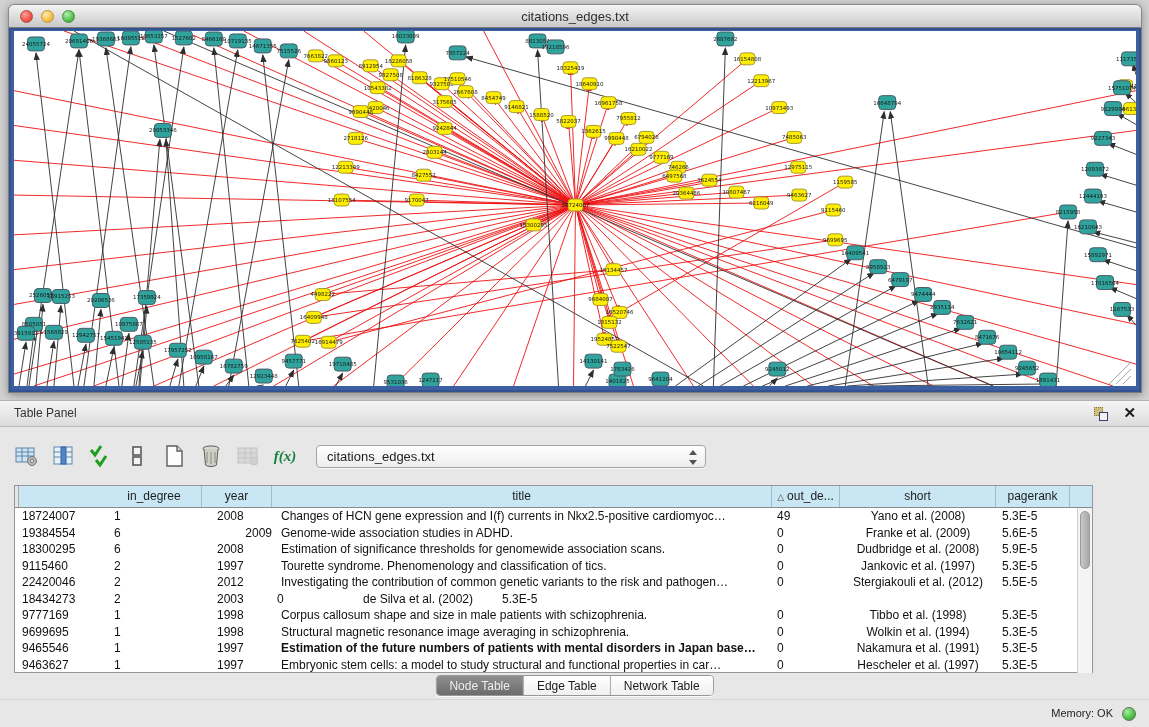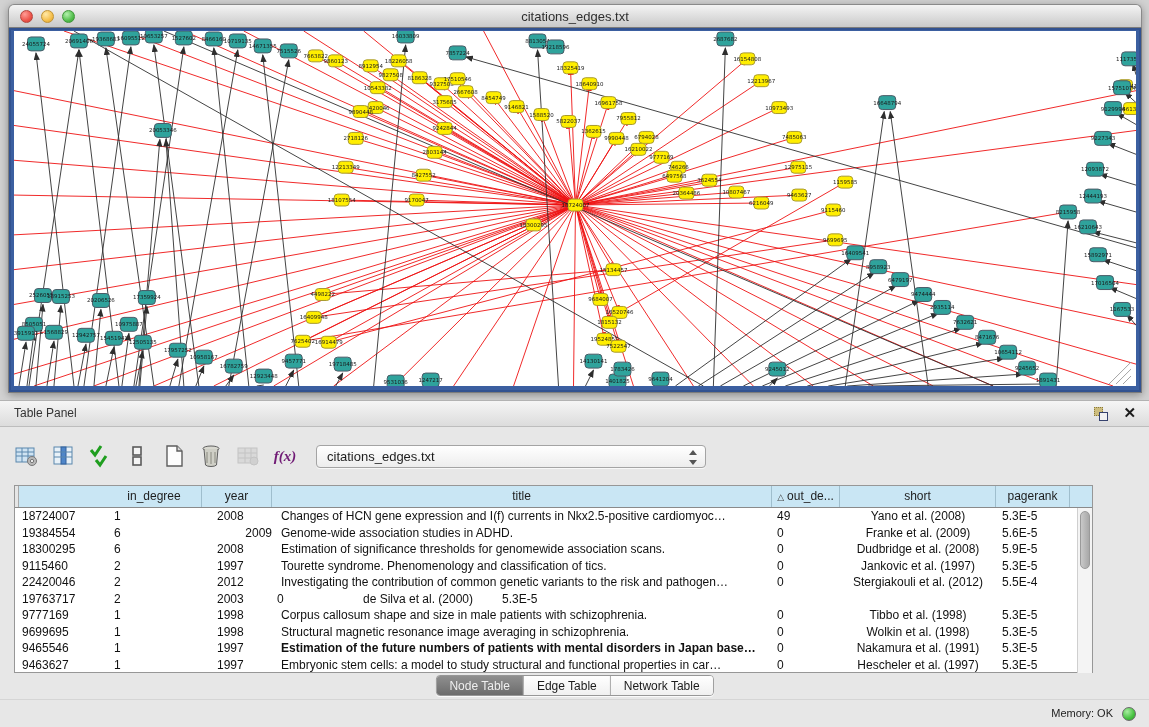--- a/index.html
+++ b/index.html
@@ -30,21 +30,21 @@
   #phead { position:relative; height:26px; background:linear-gradient(#f5f5f5,#dcdcdc);
     border-bottom:1px solid #bdbdbd; }
   #phead-title { line-height:25px; padding-left:14px; font-size:12px; color:#333; }
   #float-btn { position:absolute; right:40px; top:5px; width:16px; height:16px; }
   #float-btn .sq1 { position:absolute; left:1px; top:1px; width:9px; height:9px; border:1px dotted #8a7a3a; background:#cdbd7e; }
   #float-btn .sq2 { position:absolute; left:6px; top:6px; width:9px; height:9px; border:1px solid #36426e; background:#f2f2f2; }
   #close-btn { position:absolute; right:13px; top:3px; font-size:15px; font-weight:bold; color:#1c1c1c; line-height:18px; }
 
   #ptoolbar { position:absolute; left:14px; top:40px; height:30px; display:flex; align-items:center; gap:13px; }
   .tico { width:24px; height:24px; display:flex; align-items:center; justify-content:center; }
-  .fx { font-family:"Liberation Serif", serif; font-style:italic; font-weight:bold; font-size:15px; color:#701a75; }
+  .fx { font-family:"Liberation Serif", serif; font-style:italic; font-weight:bold; font-size:15px; color:#15803d; }
   #tbl-select { position:relative; width:390px; height:23px; margin-left:6px; border:1px solid #a4a4a4; border-radius:4px;
     background:linear-gradient(#ffffff,#ededed); box-shadow:0 1px 0 rgba(255,255,255,.7); }
   #tbl-select .val { line-height:21px; padding-left:10px; font-size:13px; color:#1d1d1d; }
   #tbl-select .stepper { position:absolute; right:7px; top:4px; width:9px; height:15px; }
   #tbl-select .stepper .up   { position:absolute; top:0; left:0; width:0; height:0; border-left:4px solid transparent; border-right:4px solid transparent; border-bottom:5px solid #555; }
   #tbl-select .stepper .down { position:absolute; bottom:0; left:0; width:0; height:0; border-left:4px solid transparent; border-right:4px solid transparent; border-top:5px solid #555; }
 
   #tablewrap { position:absolute; left:14px; top:84px; width:1079px; height:188px;
     background:#ffffff; border:1px solid #979797; }
   #thead { display:flex; height:22px; background:#c9e6f4; border-bottom:1px solid #8a8a8a; }
@@ -645,49 +645,49 @@
             <div class="tcell" style="width: 74px; text-align: left; padding-left: 6px;">5.3E-5</div>
           </div>
           <div class="trow">
             <div class="tcell" style="width: 4px;"></div>
             <div class="tcell" style="width: 88px; text-align: left; padding-left: 3px;">22420046</div>
             <div class="tcell" style="width: 95px; text-align: left; padding-left: 7px;">2</div>
             <div class="tcell" style="width: 70px; text-align: left; padding-left: 15px;">2012</div>
             <div class="tcell" style="width: 500px; text-align: left; padding-left: 9px;">Investigating the contribution of common genetic variants to the risk and pathogen…</div>
             <div class="tcell" style="width: 68px; text-align: left; padding-left: 5px;">0</div>
             <div class="tcell" style="width: 156px; text-align: center;">Stergiakouli et al. (2012)</div>
-            <div class="tcell" style="width: 74px; text-align: left; padding-left: 6px;">5.5E-4</div>
-          </div>
-          <div class="trow">
-            <div class="tcell" style="width: 4px;"></div>
-            <div class="tcell" style="width: 88px; text-align: left; padding-left: 3px;">19763717</div>
+            <div class="tcell" style="width: 74px; text-align: left; padding-left: 6px;">5.5E-5</div>
+          </div>
+          <div class="trow">
+            <div class="tcell" style="width: 4px;"></div>
+            <div class="tcell" style="width: 88px; text-align: left; padding-left: 3px;">18434273</div>
             <div class="tcell" style="width: 95px; text-align: left; padding-left: 7px;">2</div>
             <div class="tcell" style="width: 70px; text-align: left; padding-left: 15px;">2003</div>
             <div class="tcell" style="width: 68px; text-align: left; padding-left: 5px;">0</div>
-            <div class="tcell" style="width: 156px; text-align: center;">de Silva et al. (2000)</div>
+            <div class="tcell" style="width: 156px; text-align: center;">de Silva et al. (2002)</div>
             <div class="tcell" style="width: 74px; text-align: left; padding-left: 6px;">5.3E-5</div>
           </div>
           <div class="trow">
             <div class="tcell" style="width: 4px;"></div>
             <div class="tcell" style="width: 88px; text-align: left; padding-left: 3px;">9777169</div>
             <div class="tcell" style="width: 95px; text-align: left; padding-left: 7px;">1</div>
             <div class="tcell" style="width: 70px; text-align: left; padding-left: 15px;">1998</div>
             <div class="tcell" style="width: 500px; text-align: left; padding-left: 9px;">Corpus callosum shape and size in male patients with schizophrenia.</div>
             <div class="tcell" style="width: 68px; text-align: left; padding-left: 5px;">0</div>
             <div class="tcell" style="width: 156px; text-align: center;">Tibbo et al. (1998)</div>
             <div class="tcell" style="width: 74px; text-align: left; padding-left: 6px;">5.3E-5</div>
           </div>
           <div class="trow">
             <div class="tcell" style="width: 4px;"></div>
             <div class="tcell" style="width: 88px; text-align: left; padding-left: 3px;">9699695</div>
             <div class="tcell" style="width: 95px; text-align: left; padding-left: 7px;">1</div>
             <div class="tcell" style="width: 70px; text-align: left; padding-left: 15px;">1998</div>
             <div class="tcell" style="width: 500px; text-align: left; padding-left: 9px;">Structural magnetic resonance image averaging in schizophrenia.</div>
             <div class="tcell" style="width: 68px; text-align: left; padding-left: 5px;">0</div>
-            <div class="tcell" style="width: 156px; text-align: center;">Wolkin et al. (1998)</div>
+            <div class="tcell" style="width: 156px; text-align: center;">Wolkin et al. (1994)</div>
             <div class="tcell" style="width: 74px; text-align: left; padding-left: 6px;">5.3E-5</div>
           </div>
           <div class="trow">
             <div class="tcell" style="width: 4px;"></div>
             <div class="tcell" style="width: 88px; text-align: left; padding-left: 3px;">9465546</div>
             <div class="tcell" style="width: 95px; text-align: left; padding-left: 7px;">1</div>
             <div class="tcell" style="width: 70px; text-align: left; padding-left: 15px;">1997</div>
             <div class="tcell" style="width: 500px; text-align: left; padding-left: 9px; font-weight: bold;">Estimation of the future numbers of patients with mental disorders in Japan base…</div>
             <div class="tcell" style="width: 68px; text-align: left; padding-left: 5px;">0</div>
             <div class="tcell" style="width: 156px; text-align: center;">Nakamura et al. (1991)</div>

